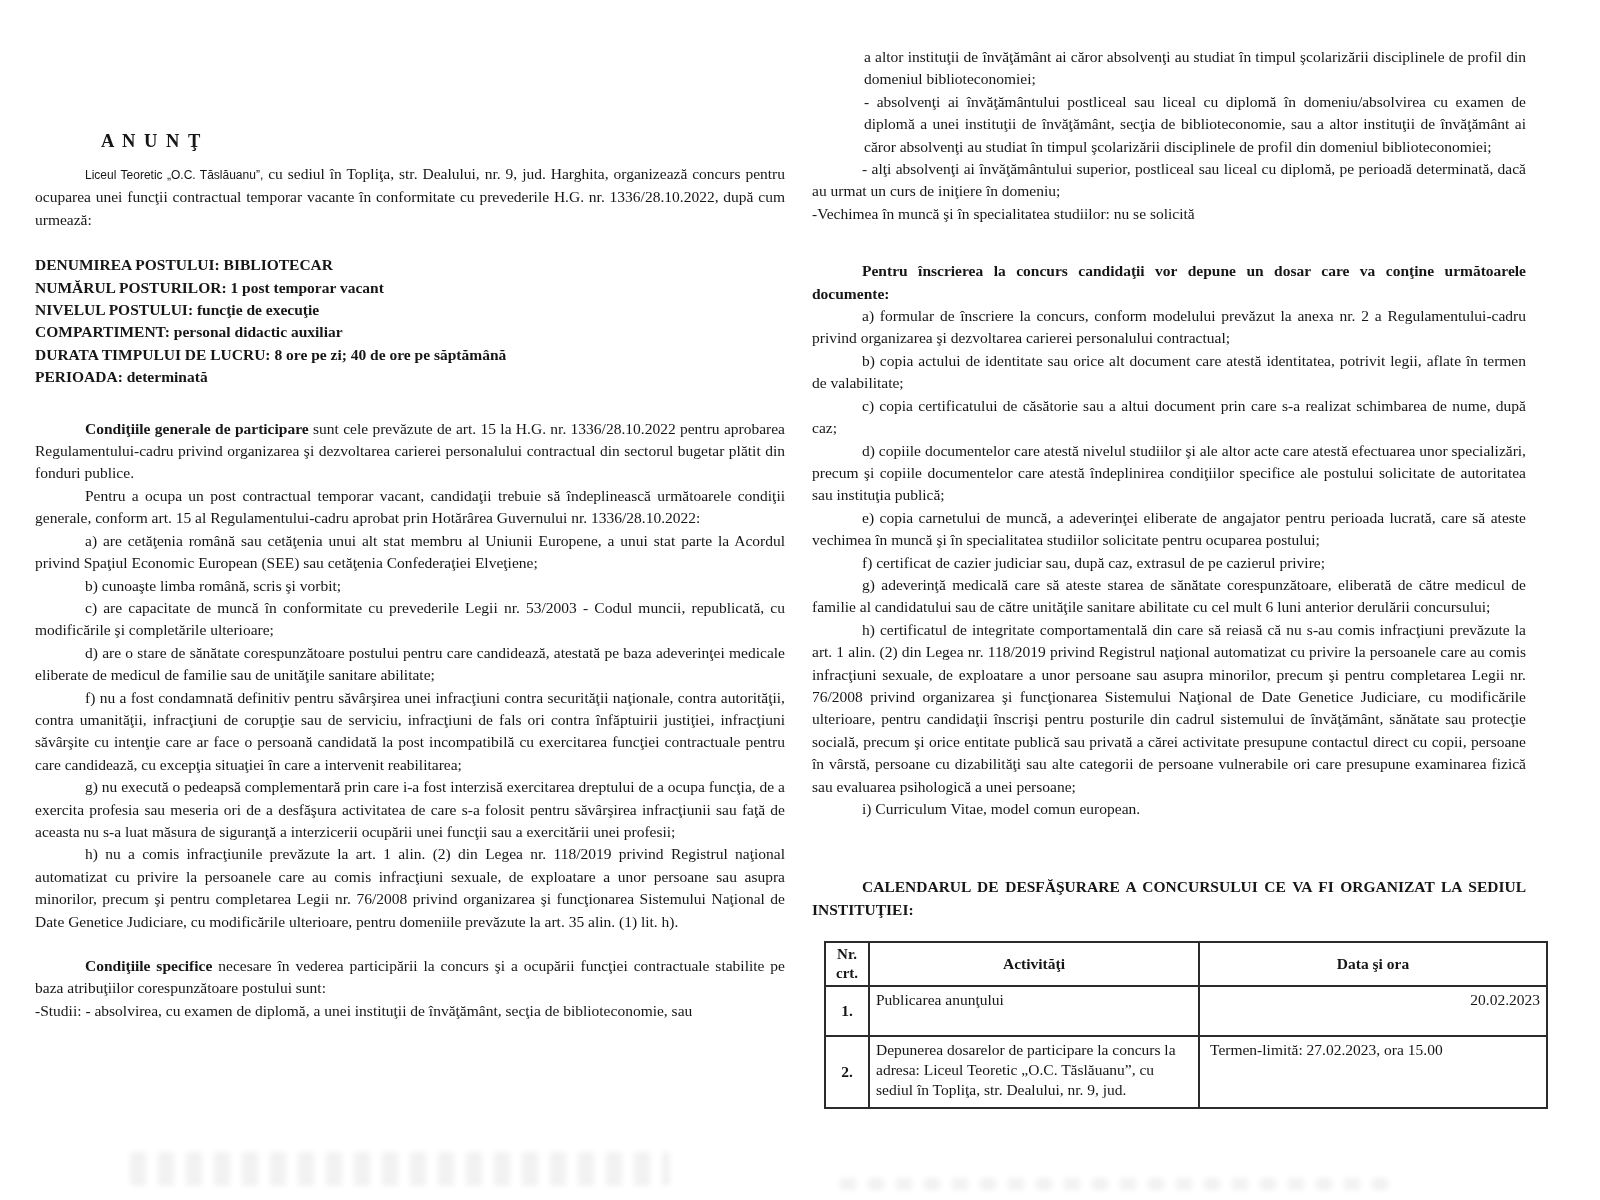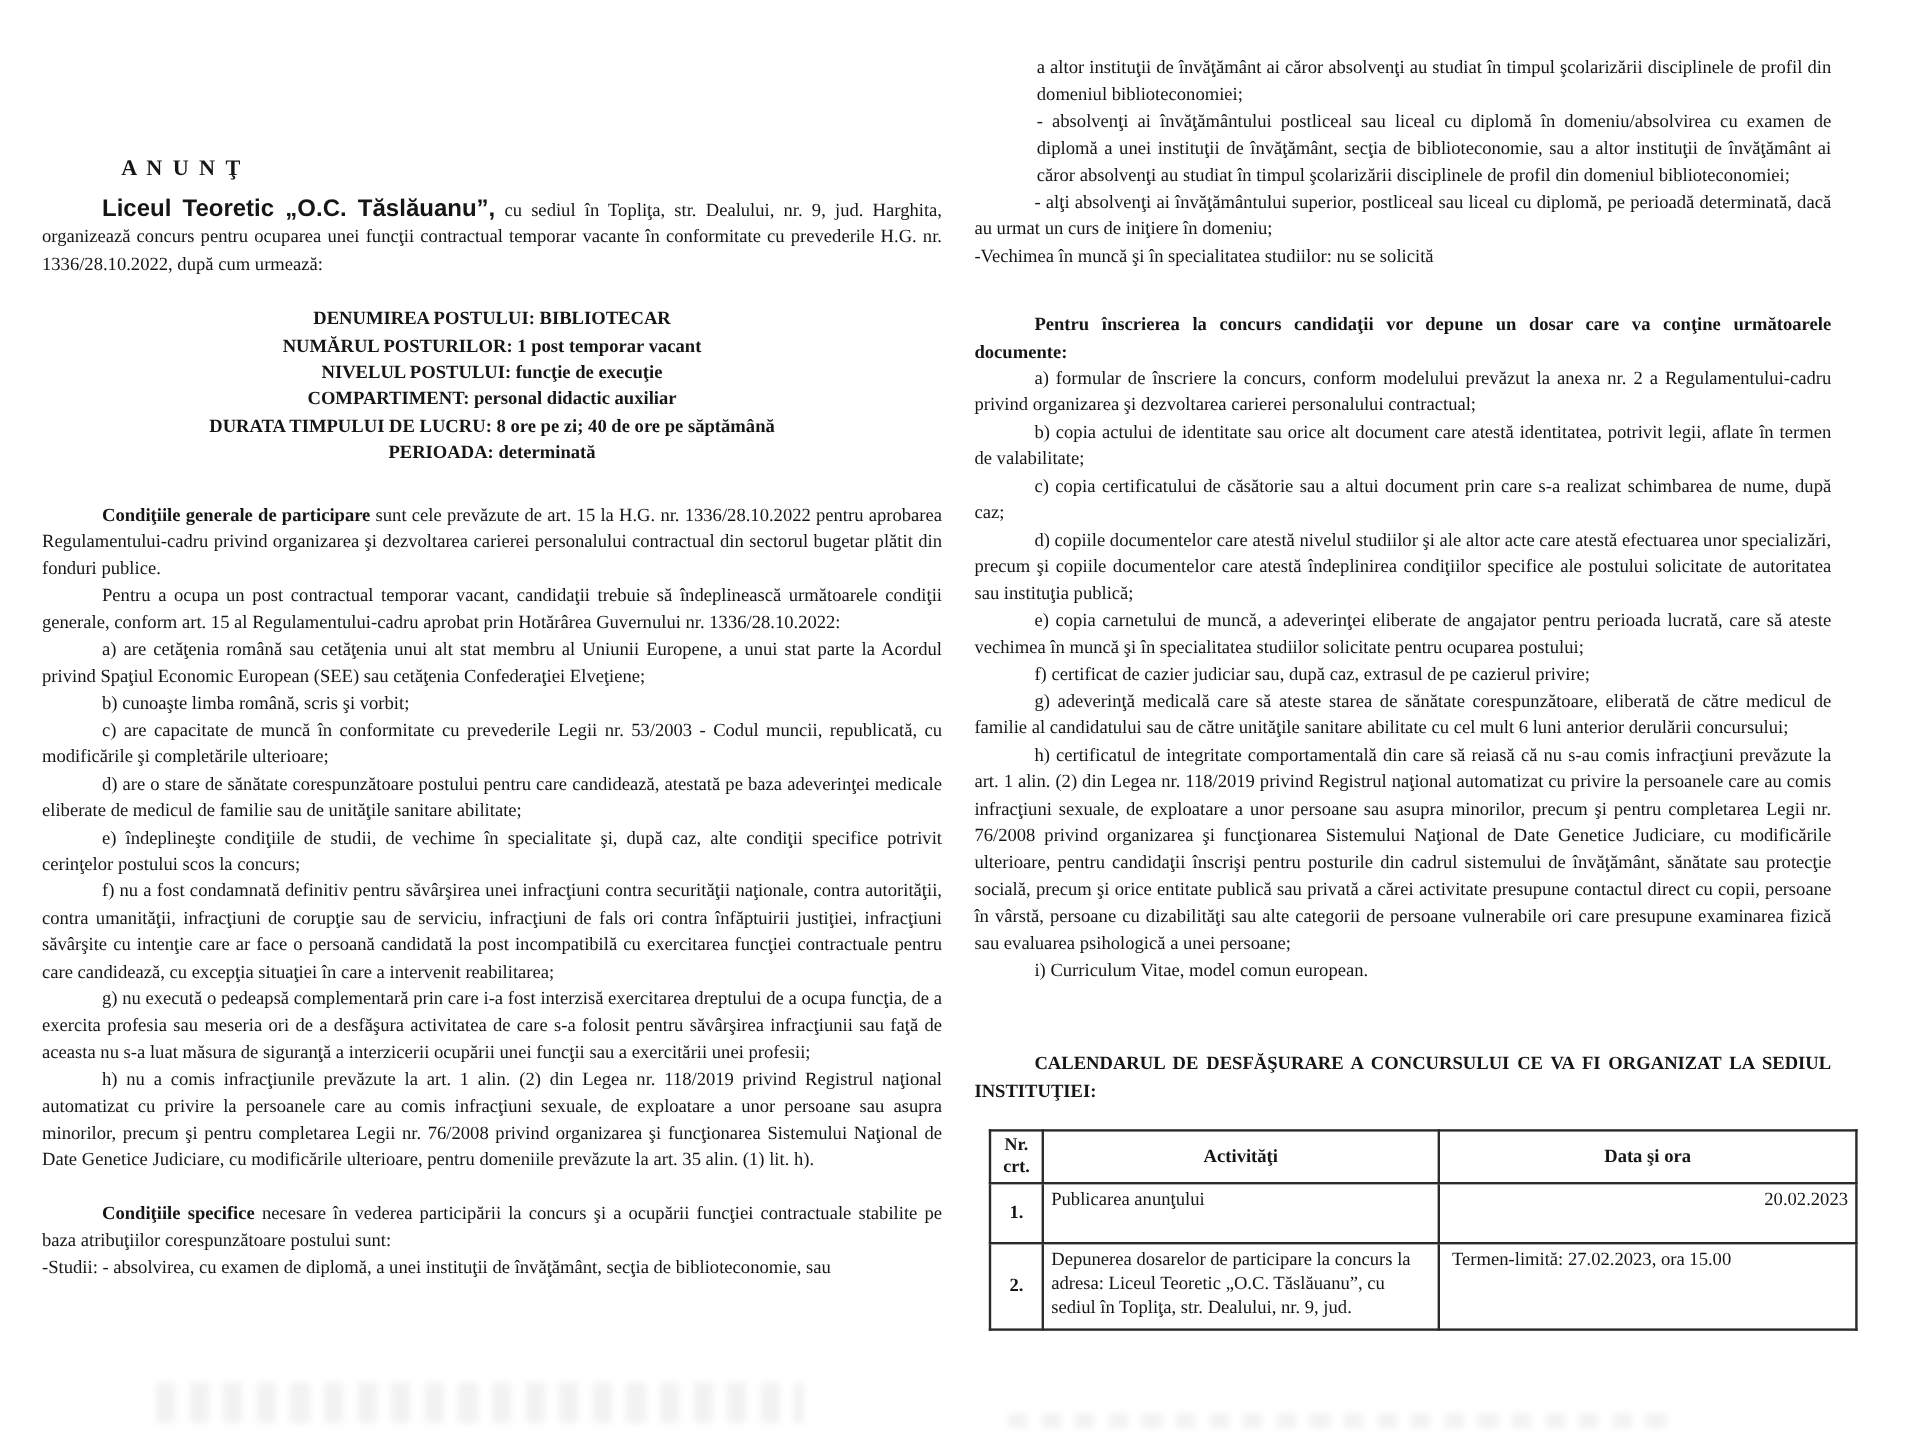--- a/index.html
+++ b/index.html
@@ -12,28 +12,28 @@
   }
   .page{position:relative;width:1600px;height:1200px;background:#fff;overflow:hidden;}
   .col{position:absolute;}
   .col-left{left:35px;top:128px;width:750px;}
   .col-right{left:812px;top:46px;width:714px;}
   p{margin:0;font-size:15.5px;line-height:22.4px;text-align:justify;}
   .bold{font-weight:bold;}
   .indent{text-indent:50px;}
   .flush{text-indent:0;}
   .hang{margin-left:52px;}
-  .sans{font-family:"Liberation Sans", sans-serif;font-size:20px;font-weight:bold;}
+  .sans{font-family:"Liberation Sans", sans-serif;font-size:12px;font-weight:normal;}
   .doc-title{
     text-align:left;font-weight:bold;font-size:18.5px;line-height:26px;
     letter-spacing:2px;padding-left:66px;margin-bottom:9px;
   }
   .intro-para{margin-bottom:23px;}
   .job-details{margin-bottom:29px;}
-  .job-details p{font-weight:bold;text-align:center;}
+  .job-details p{font-weight:bold;text-align:left;}
   .spec-lead{margin-top:22px;}
   .dossier-heading{font-weight:bold;margin-top:35px;}
   .calendar-heading{font-weight:bold;margin-top:56px;}
   .cal-table{
     border-collapse:collapse;margin-top:20px;margin-left:12px;
     width:690px;table-layout:fixed;
     font-size:15.5px;
   }
   .cal-table th,.cal-table td{
     border:2px solid #2b2b2b;
@@ -80,21 +80,20 @@
     </div>
 
     <p class="indent"><span class="bold">Condiţiile generale de participare</span><span> sunt cele prevăzute de art. 15 la H.G. nr. 1336/28.10.2022 pentru aprobarea Regulamentului-cadru privind organizarea şi dezvoltarea carierei personalului contractual din sectorul bugetar plătit din fonduri publice.</span></p>
 
     <p class="indent">Pentru a ocupa un post contractual temporar vacant, candidaţii trebuie să îndeplinească următoarele condiţii generale, conform art. 15 al Regulamentului-cadru aprobat prin Hotărârea Guvernului nr. 1336/28.10.2022:</p>
 
     <p class="indent">a) are cetăţenia română sau cetăţenia unui alt stat membru al Uniunii Europene, a unui stat parte la Acordul privind Spaţiul Economic European (SEE) sau cetăţenia Confederaţiei Elveţiene;</p>
     <p class="indent">b) cunoaşte limba română, scris şi vorbit;</p>
     <p class="indent">c) are capacitate de muncă în conformitate cu prevederile Legii nr. 53/2003 - Codul muncii, republicată, cu modificările şi completările ulterioare;</p>
     <p class="indent">d) are o stare de sănătate corespunzătoare postului pentru care candidează, atestată pe baza adeverinţei medicale eliberate de medicul de familie sau de unităţile sanitare abilitate;</p>
-    <p class="indent">e) îndeplineşte condiţiile de studii, de vechime în specialitate şi, după caz, alte condiţii specifice potrivit cerinţelor postului scos la concurs;</p>
     <p class="indent">f) nu a fost condamnată definitiv pentru săvârşirea unei infracţiuni contra securităţii naţionale, contra autorităţii, contra umanităţii, infracţiuni de corupţie sau de serviciu, infracţiuni de fals ori contra înfăptuirii justiţiei, infracţiuni săvârşite cu intenţie care ar face o persoană candidată la post incompatibilă cu exercitarea funcţiei contractuale pentru care candidează, cu excepţia situaţiei în care a intervenit reabilitarea;</p>
     <p class="indent">g) nu execută o pedeapsă complementară prin care i-a fost interzisă exercitarea dreptului de a ocupa funcţia, de a exercita profesia sau meseria ori de a desfăşura activitatea de care s-a folosit pentru săvârşirea infracţiunii sau faţă de aceasta nu s-a luat măsura de siguranţă a interzicerii ocupării unei funcţii sau a exercitării unei profesii;</p>
     <p class="indent">h) nu a comis infracţiunile prevăzute la art. 1 alin. (2) din Legea nr. 118/2019 privind Registrul naţional automatizat cu privire la persoanele care au comis infracţiuni sexuale, de exploatare a unor persoane sau asupra minorilor, precum şi pentru completarea Legii nr. 76/2008 privind organizarea şi funcţionarea Sistemului Naţional de Date Genetice Judiciare, cu modificările ulterioare, pentru domeniile prevăzute la art. 35 alin. (1) lit. h).</p>
 
     <p class="indent spec-lead"><span class="bold">Condiţiile specifice</span><span> necesare în vederea participării la concurs şi a ocupării funcţiei contractuale stabilite pe baza atribuţiilor corespunzătoare postului sunt:</span></p>
 
     <p class="flush">-Studii: - absolvirea, cu examen de diplomă, a unei instituţii de învăţământ, secţia de biblioteconomie, sau</p>
   </div>
 
   <div class="col col-right">

